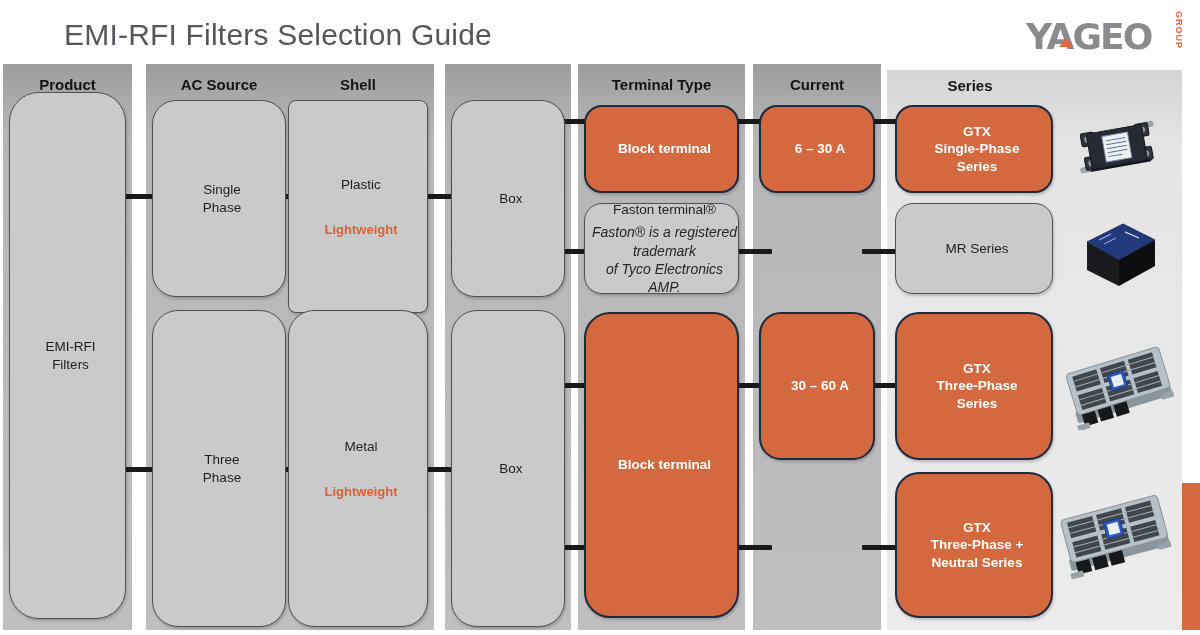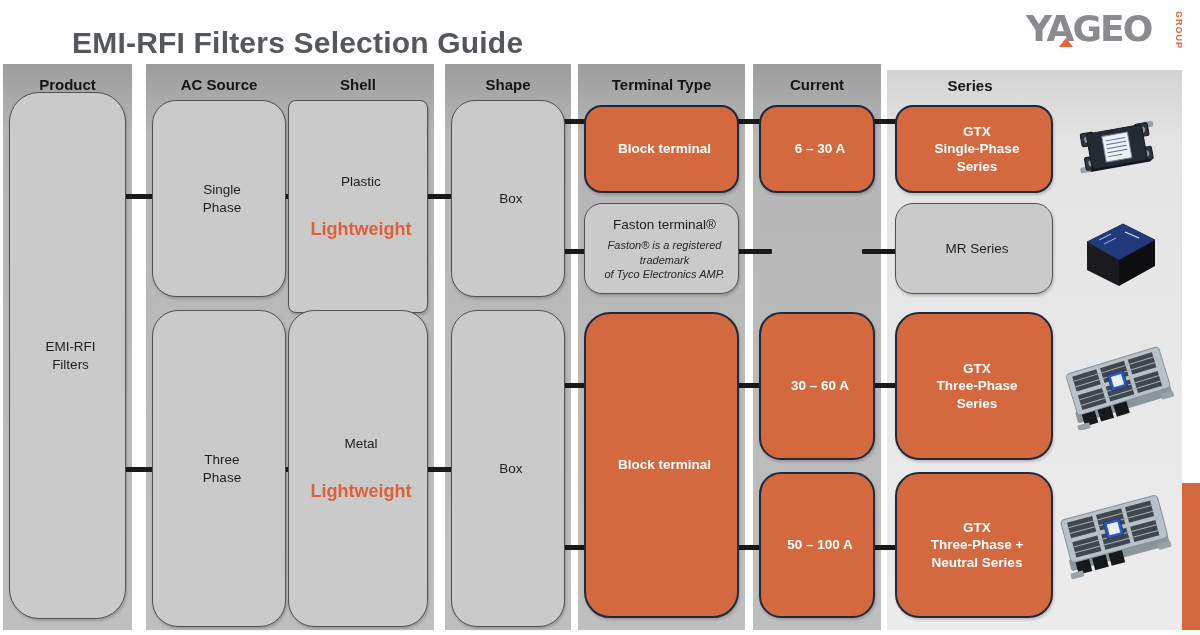--- a/index.html
+++ b/index.html
@@ -1,22 +1,22 @@
 <!DOCTYPE html>
 <html><head>
 <meta charset="utf-8">
 <style>
   html,body{margin:0;padding:0;background:#fff;}
   .stage{position:relative;width:1200px;height:635px;background:#ffffff;overflow:hidden;
          font-family:"Liberation Sans",sans-serif;}
-  .title{position:absolute;left:56px;top:10px;margin:16px;font-size:30px;font-weight:bold;
+  .title{position:absolute;left:56px;top:10px;margin:8px;font-size:30px;font-weight:normal;
          color:#54585c;letter-spacing:.2px;}
   
   .logo{position:absolute;top:7px;right:14px;width:160px;height:48px;}
-  .logo-brand{position:absolute;left:0;top:0;font-size:36px;line-height:44px;font-weight:800;
+  .logo-brand{position:absolute;left:0;top:8px;font-size:36px;line-height:44px;font-weight:800;
               color:#898b8e;letter-spacing:-2px;font-family:"DejaVu Sans",sans-serif;}
   .logo-tri{position:absolute;left:33px;bottom:8px;width:0;height:0;
             border-left:7px solid transparent;border-right:7px solid transparent;
             border-bottom:9px solid #e2683c;}
   .logo-group{position:absolute;right:-12px;top:18px;transform:rotate(90deg);
               font-size:9px;font-weight:bold;color:#e2683c;letter-spacing:1px;}
   
   .panel{position:absolute;top:64px;height:566px;
          background:linear-gradient(180deg,#9d9d9d 0px,#b6b6b6 70px,#bfbfbf 100%);}
   .p-product{left:3px;width:129px;}
@@ -30,22 +30,22 @@
   .panel-header{padding-top:12px;text-align:center;font-size:15px;font-weight:bold;color:#141414;}
   .p-series .panel-header{width:166px;padding-top:7px;}
   
   .node{position:absolute;left:6px;right:6px;display:flex;flex-direction:column;align-items:center;
         justify-content:center;text-align:center;z-index:2;box-sizing:border-box;
         box-shadow:1px 2px 3px rgba(0,0,0,.20);padding-left:6px;}
   .node.gray{background:#cacaca;border:1px solid #4e5258;color:#1e1e1e;font-size:13.5px;}
   .node.orange{background:#d4683e;border:2px solid #1e2b3f;color:#ffffff;font-weight:bold;font-size:13.5px;}
   .p-series .node{left:8px;right:auto;width:158px;}
   .ln{display:block;line-height:1.3;}
-  .feature{display:block;margin-top:28px;color:#dd6038;font-weight:bold;font-size:18px;}
-  .tm-note{margin-top:5px;font-size:11px;font-style:italic;color:#26262a;line-height:1.3;}
+  .feature{display:block;margin-top:28px;color:#dd6038;font-weight:bold;font-size:13px;}
+  .tm-note{margin-top:5px;font-size:14px;font-style:italic;color:#26262a;line-height:1.3;}
   
   .conn{position:absolute;height:5px;background:#191919;z-index:1;border-radius:1px;}
   
   .pimg{position:absolute;z-index:2;}
   
   .edge-bar{position:absolute;left:1182px;top:483px;width:18px;height:147px;background:#d4683e;}
 </style>
 </head>
 <body>
 
@@ -104,21 +104,20 @@
       <span class="ln">Plastic</span>
       <span class="feature">Lightweight</span>
     </div>
     <div class="node gray" style="top:246px;height:317px;border-radius:26px">
       <span class="ln">Metal</span>
       <span class="feature">Lightweight</span>
     </div>
   </section>
 
   <section class="panel p-shape">
-    <div class="panel-header">Shape</div>
     <div class="node gray" style="top:36px;height:197px;border-radius:24px">
       <span class="ln">Box</span>
     </div>
     <div class="node gray" style="top:246px;height:317px;border-radius:26px">
       <span class="ln">Box</span>
     </div>
   </section>
 
   <section class="panel p-terminal">
     <div class="panel-header">Terminal Type</div>
@@ -137,23 +136,20 @@
     </div>
   </section>
 
   <section class="panel p-current">
     <div class="panel-header">Current</div>
     <div class="node orange" style="top:41px;height:88px;border-radius:18px">
       <span class="ln">6 – 30 A</span>
     </div>
     <div class="node orange" style="top:248px;height:148px;border-radius:22px">
       <span class="ln">30 – 60 A</span>
-    </div>
-    <div class="node orange" style="top:408px;height:146px;border-radius:22px">
-      <span class="ln">50 – 100 A</span>
     </div>
   </section>
 
   <section class="panel p-series">
     <div class="panel-header">Series</div>
 
     <div class="node orange" style="top:35px;height:88px;border-radius:18px">
       <span class="ln">GTX</span>
       <span class="ln">Single-Phase</span>
       <span class="ln">Series</span>

